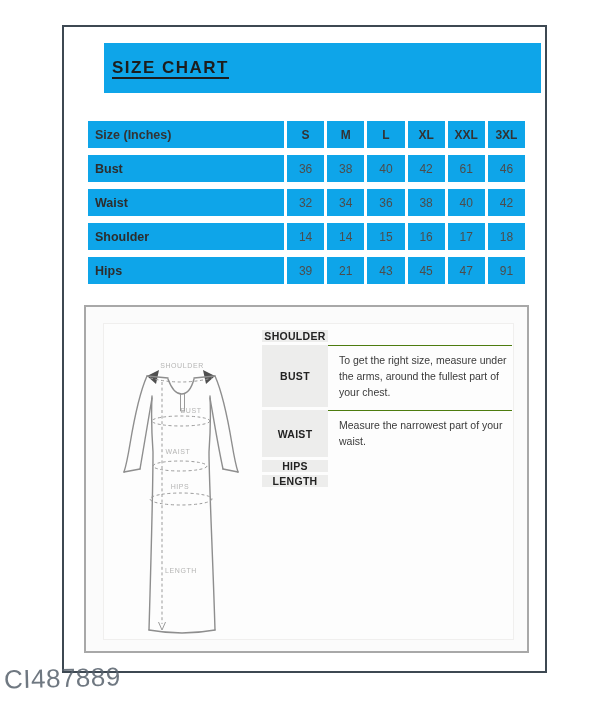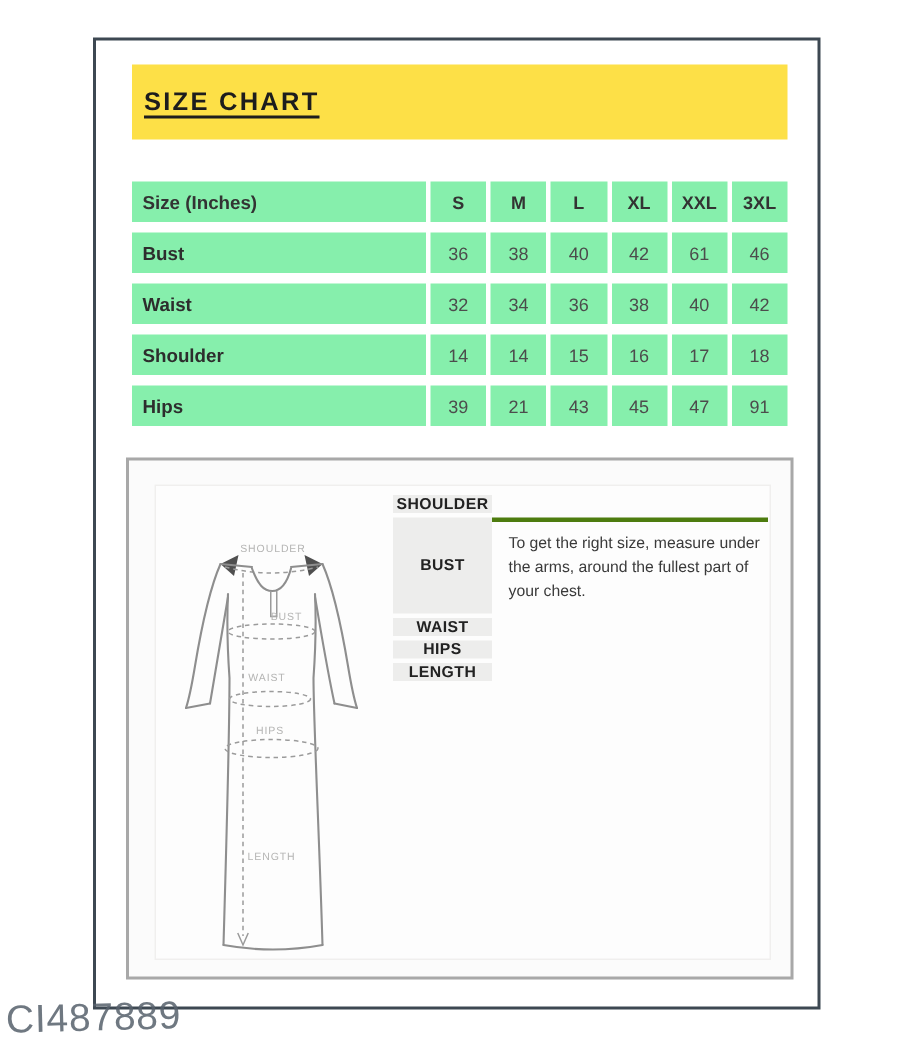--- a/index.html
+++ b/index.html
@@ -2,48 +2,48 @@
 <html><head>
 <meta charset="utf-8">
 <style>
   html,body{margin:0;padding:0;background:#ffffff;}
   .stage{position:relative;width:600px;height:703px;background:#ffffff;overflow:hidden;
          font-family:"Liberation Sans",sans-serif;}
   
   .page-frame{position:absolute;left:62px;top:25px;width:485px;height:648px;
               box-sizing:border-box;border:2px solid #3d4852;background:#ffffff;}
   
-  .title-band{position:absolute;left:24px;top:16px;width:437px;height:50px;
-              background:#fde047;display:flex;align-items:center;}
+  .title-band{position:absolute;left:40px;top:16px;width:437px;height:50px;
+              background:#0ea5e9;display:flex;align-items:center;}
   .title-band h1{margin:0 0 0 8px;font-size:17px;font-weight:bold;color:#1d1d1d;
                  letter-spacing:1.5px;text-decoration:underline;
                  text-decoration-thickness:2px;text-underline-offset:4px;}
   
   .size-table{position:absolute;left:24px;top:94px;width:437px;}
   .st-row{display:grid;grid-template-columns:196px repeat(6,1fr);column-gap:3px;
           margin-bottom:7px;}
-  .st-cell{background:#86efac;height:27px;display:flex;align-items:center;
+  .st-cell{background:#0ea5e9;height:27px;display:flex;align-items:center;
            justify-content:center;font-size:12px;color:#4c4c4c;}
   .st-cell.label{justify-content:flex-start;padding-left:7px;font-weight:bold;
                  font-size:12.5px;color:#2d2d2d;}
   .st-row.header .st-cell{font-weight:bold;color:#333333;}
   
   .guide-box{position:absolute;left:20px;top:278px;width:445px;height:348px;
              box-sizing:border-box;border:2px solid #a8a8a8;background:#fbfbfb;}
   .inner-panel{position:absolute;left:17px;top:16px;width:411px;height:317px;
                background:#fdfdfd;border:1px solid #f0efee;box-sizing:border-box;}
   .diagram{position:absolute;left:2px;top:2px;width:152px;height:312px;}
   .guide-table{position:absolute;left:158px;top:6px;width:250px;}
   .g-row{display:flex;margin-bottom:3px;}
   .g-label{width:66px;flex:0 0 66px;background:#ededec;display:flex;align-items:center;
            justify-content:center;font-weight:bold;font-size:10.5px;color:#222222;
            letter-spacing:0.3px;}
   .g-desc{flex:1;padding:7px 2px 7px 11px;font-size:10.5px;line-height:1.5;
           color:#3a3a3a;background:transparent;}
-  .g-row + .g-row .g-desc{border-top:3px solid #4d7c0f;}
+  .g-row + .g-row .g-desc{border-top:1px solid #4d7c0f;}
   
   .sk{fill:none;stroke:#8e8e8e;stroke-width:1.4;stroke-linecap:round;stroke-linejoin:round;}
   .sk-thin{fill:none;stroke:#9a9a9a;stroke-width:1;}
   .dash{fill:none;stroke:#9b9b9b;stroke-width:1;stroke-dasharray:3 2.6;}
   .wedge{fill:#4f4f4f;stroke:none;}
   .diag-label{fill:#b5b5b4;font-size:7px;letter-spacing:0.6px;font-family:"Liberation Sans",sans-serif;}
   
   .watermark{position:absolute;left:4px;top:663px;font-size:26px;color:#57616c;
              letter-spacing:0.5px;transform:rotate(-1.5deg);opacity:0.85;}
 </style>
@@ -150,20 +150,21 @@
         <div class="guide-table">
           <div class="g-row">
             <div class="g-label">SHOULDER</div>
           </div>
           <div class="g-row">
             <div class="g-label">BUST</div>
             <div class="g-desc">To get the right size, measure under the arms, around the fullest part of your chest.</div>
           </div>
           <div class="g-row">
             <div class="g-label">WAIST</div>
+            <div class="g-desc">Measure the narrowest part of your waist.</div>
           </div>
           <div class="g-row">
             <div class="g-label">HIPS</div>
           </div>
           <div class="g-row">
             <div class="g-label">LENGTH</div>
           </div>
         </div>
 
       </div>

